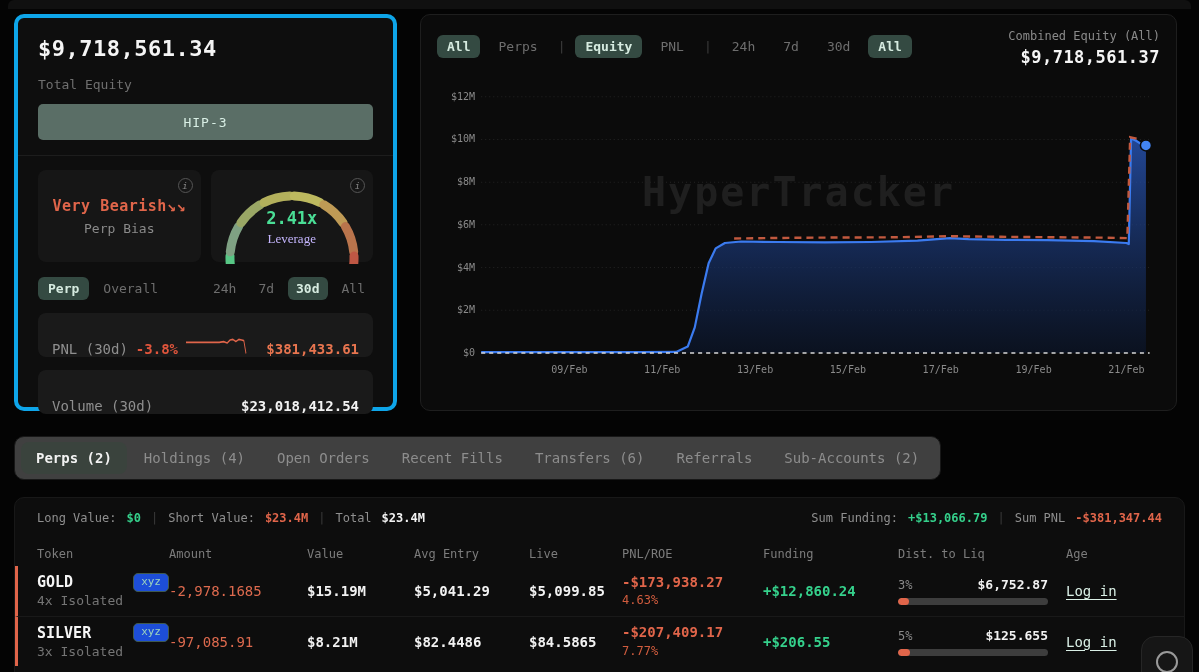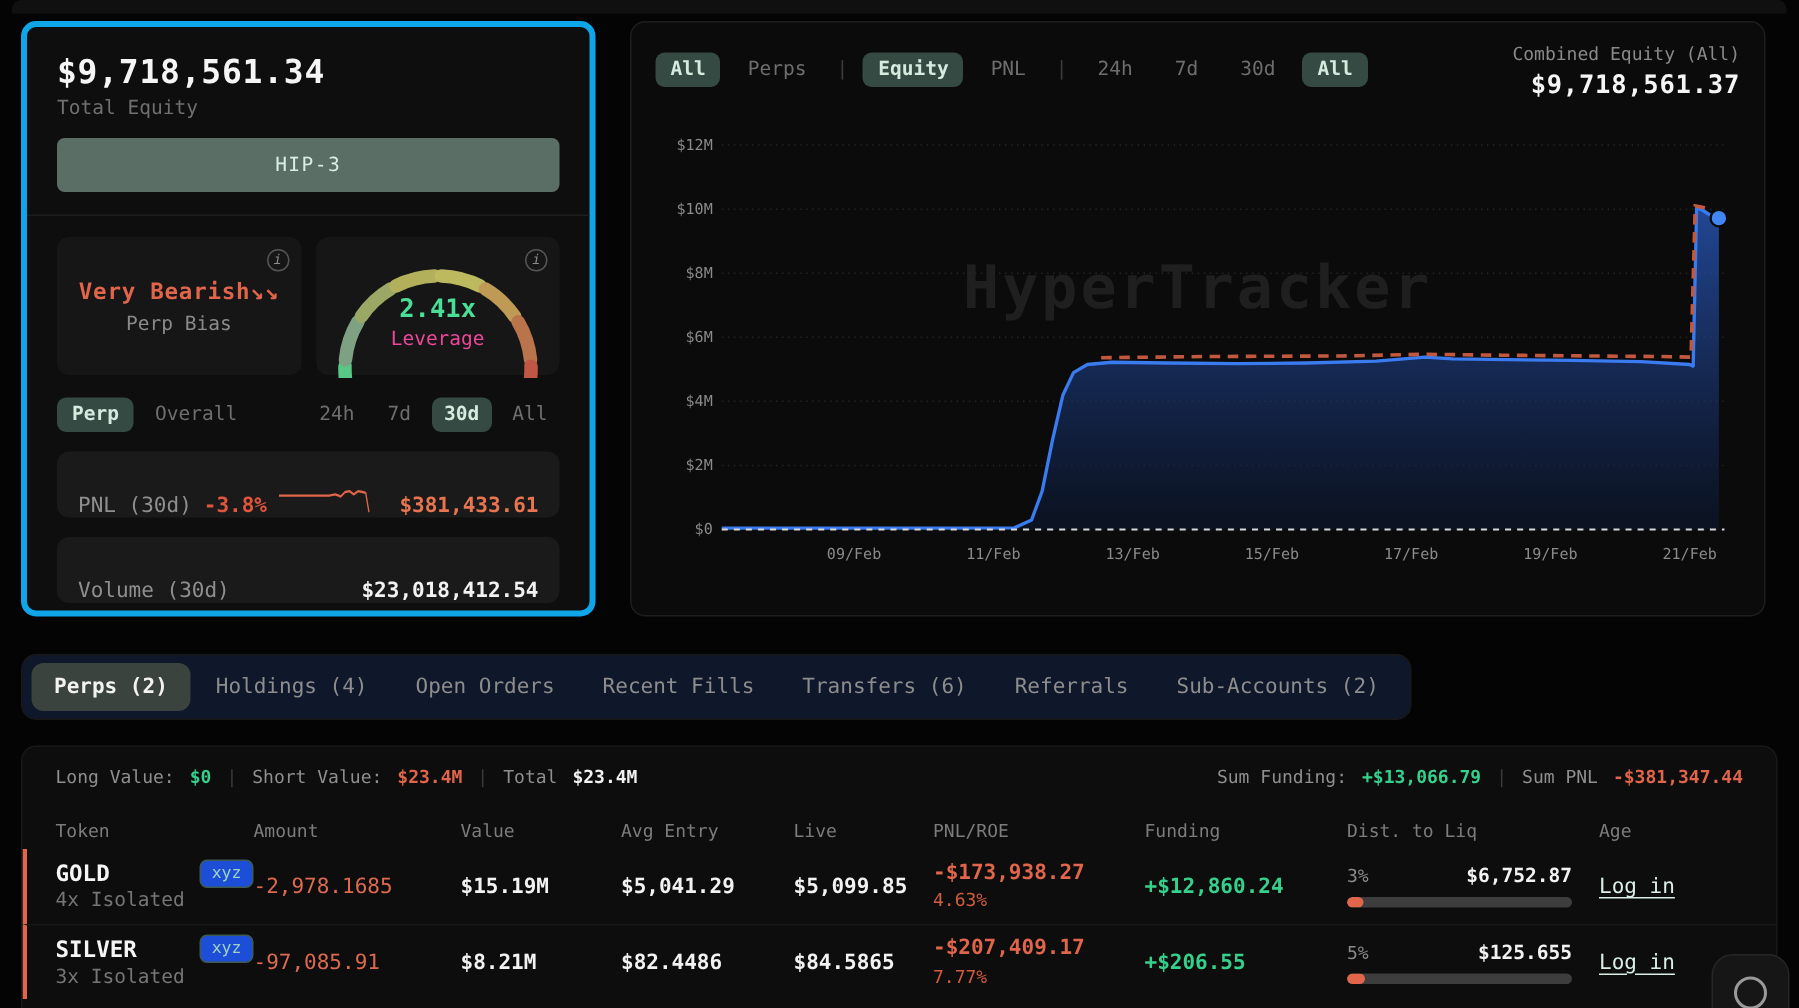--- a/index.html
+++ b/index.html
@@ -14,21 +14,21 @@
 
   .top-row { display:flex; gap:23px; padding:14px 22px 0 14px; }
 
   
   .left-panel {
     width:383px; height:397px; flex:none;
     background:#0e0e0e; border:4px solid #0ea5e9; border-radius:10px;
     padding:18px 20px;
   }
   .equity-value { font-size:22px; font-weight:bold; color:#f5f5f5; letter-spacing:.5px; }
-  .equity-label { font-size:13px; color:#6f6f6f; margin-top:4px; }
+  .equity-label { font-size:13px; color:#6f6f6f; margin-top:16px; }
   .hip-badge {
     margin-top:12px; height:36px; border-radius:5px;
     background:#5a6e66; color:#d9efe5; font-size:13px; letter-spacing:1px;
     display:flex; align-items:center; justify-content:center;
   }
   .panel-divider { border-top:1px solid #1d1d1d; margin:15px -20px 14px; }
 
   .bias-cards { display:flex; gap:10px; }
   .bias-card {
     flex:1; height:92px; background:#161616; border-radius:8px;
@@ -40,21 +40,21 @@
     border:1px solid #555; border-radius:50%; color:#8a8a8a;
     font-size:9px; display:flex; align-items:center; justify-content:center;
     font-style:italic;
   }
   .bias-value { color:#e0654a; font-weight:bold; font-size:15px; letter-spacing:.5px; }
   .bias-label { color:#8a8a8a; font-size:13px; }
   .gauge-wrap { position:relative; width:100%; height:100%; }
   .gauge-wrap svg { position:absolute; left:50%; top:8px; transform:translateX(-50%); }
   .gauge-text { position:absolute; left:0; right:0; top:38px; text-align:center; }
   .gauge-value { color:#4ade96; font-weight:bold; font-size:17px; }
-  .gauge-label { color:#ec4899; font-size:13px; margin-top:3px; }
+  .gauge-label { color:#c4b5fd; font-size:13px; margin-top:3px;font-family:Liberation Serif, serif; }
 
   .filter-row { display:flex; align-items:center; margin-top:15px; font-size:13px; gap:14px; }
   .chip {
     color:#6e6e6e; padding:4px 10px; border-radius:6px; cursor:default;
   }
   .chip.active { background:#344a42; color:#d6ebe0; font-weight:bold; }
   .filter-spacer { flex:1; }
   .tf-group { display:flex; gap:6px; align-items:center; }
   .tf-group .chip { padding:4px 8px; }
 
@@ -82,21 +82,21 @@
   .chart-area { position:relative; margin-top:6px; }
   .watermark {
     position:absolute; left:50%; top:38%; transform:translate(-50%,-50%);
     font-size:40px; font-weight:bold; color:#1f1f1f; letter-spacing:2px;
     pointer-events:none; user-select:none;
   }
   .chart-area svg { position:relative; display:block; width:100%; height:312px; }
 
   
   .tabs-row {
-    display:inline-flex; margin:25px 0 0 14px; background:#0f172a;
+    display:inline-flex; margin:25px 0 0 14px; background:#404040;
     border:1px solid #181818; border-radius:10px; padding:5px 6px; gap:2px;
     font-size:14px; align-items:center;
   }
   .main-tab { color:#8d8d8d; padding:8px 15px; border-radius:8px; white-space:nowrap; }
   .main-tab.active { background:#3a433d; color:#f2f2f2; font-weight:bold; }
 
   
   .table-panel {
     margin:17px 14px 0; background:#0d0d0d; border:1px solid #181818;
     border-radius:10px 10px 0 0; padding-top:13px; height:178px; overflow:hidden;

